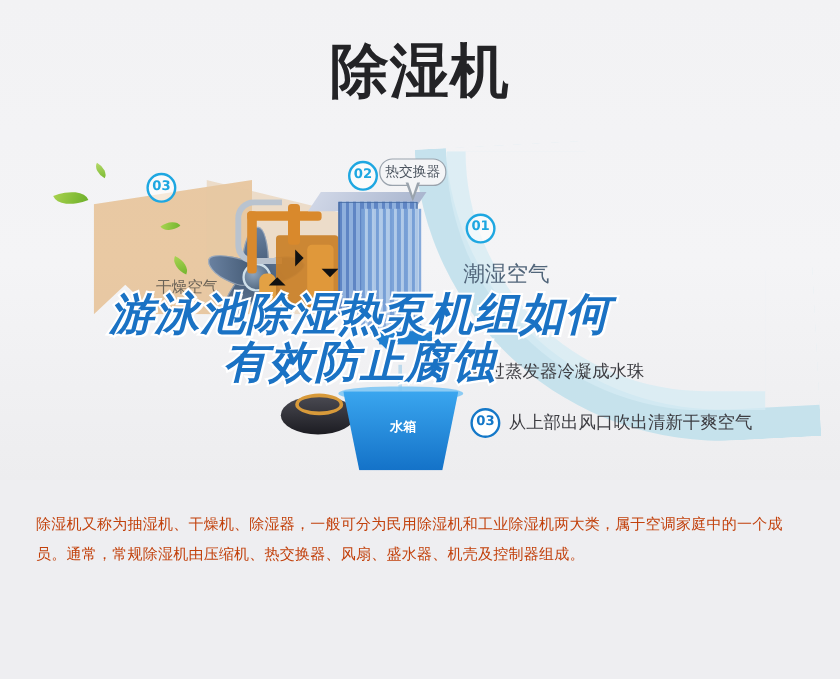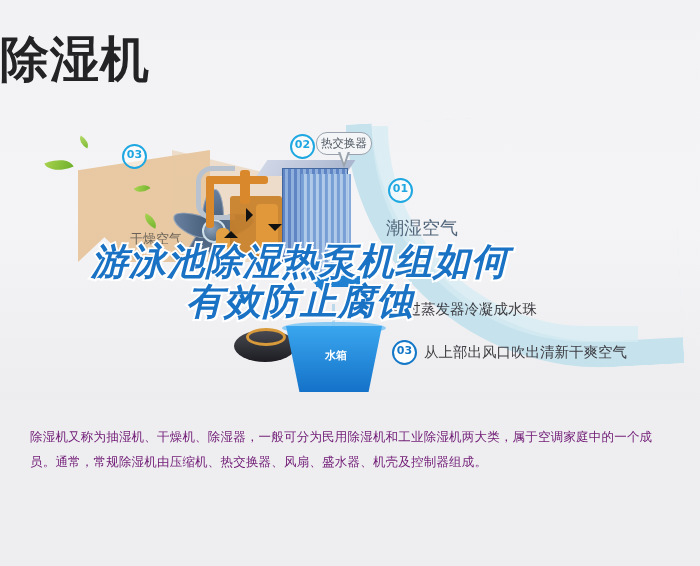--- a/index.html
+++ b/index.html
@@ -15,21 +15,21 @@
   
   .info-card{
     position:absolute;left:0;top:0;width:700px;height:400px;
     background:linear-gradient(180deg,#f2f2f4 0%,#f4f4f6 55%,#ededef 100%);
     overflow:hidden;
   }
 
   
   .hdr{
     position:absolute;left:0;top:26px;width:700px;height:66px;
-    display:flex;align-items:center;gap:10px;
+    display:flex;align-items:center;justify-content:center;gap:10px;
   }
   .hdr-a{
     font-size:49px;font-weight:bold;letter-spacing:1px;
     color:#232326;line-height:1;
     font-family:"DejaVu Sans","Liberation Sans",sans-serif;
   }
   .hdr-b{
     font-size:53px;font-weight:bold;letter-spacing:2px;
     color:#121214;line-height:1;
     font-family:"DejaVu Sans","Liberation Sans",sans-serif;
@@ -218,21 +218,21 @@
   }
 
   
   .body-text{
     position:absolute;left:0;top:400px;width:700px;height:166px;
     background:#eeeef1;
     padding:24px 30px 0 30px;
     box-sizing:border-box;
   }
   .para{
-    font-size:12.5px;color:#701a75;line-height:2.0;
+    font-size:12.5px;color:#c2410c;line-height:2.0;
     margin:0 0 10px 0;letter-spacing:.2px;
     font-family:"DejaVu Sans","Liberation Sans",sans-serif;
   }
 </style>
 </head>
 <body>
 
 <div class="page">
 
   <div class="info-card">

